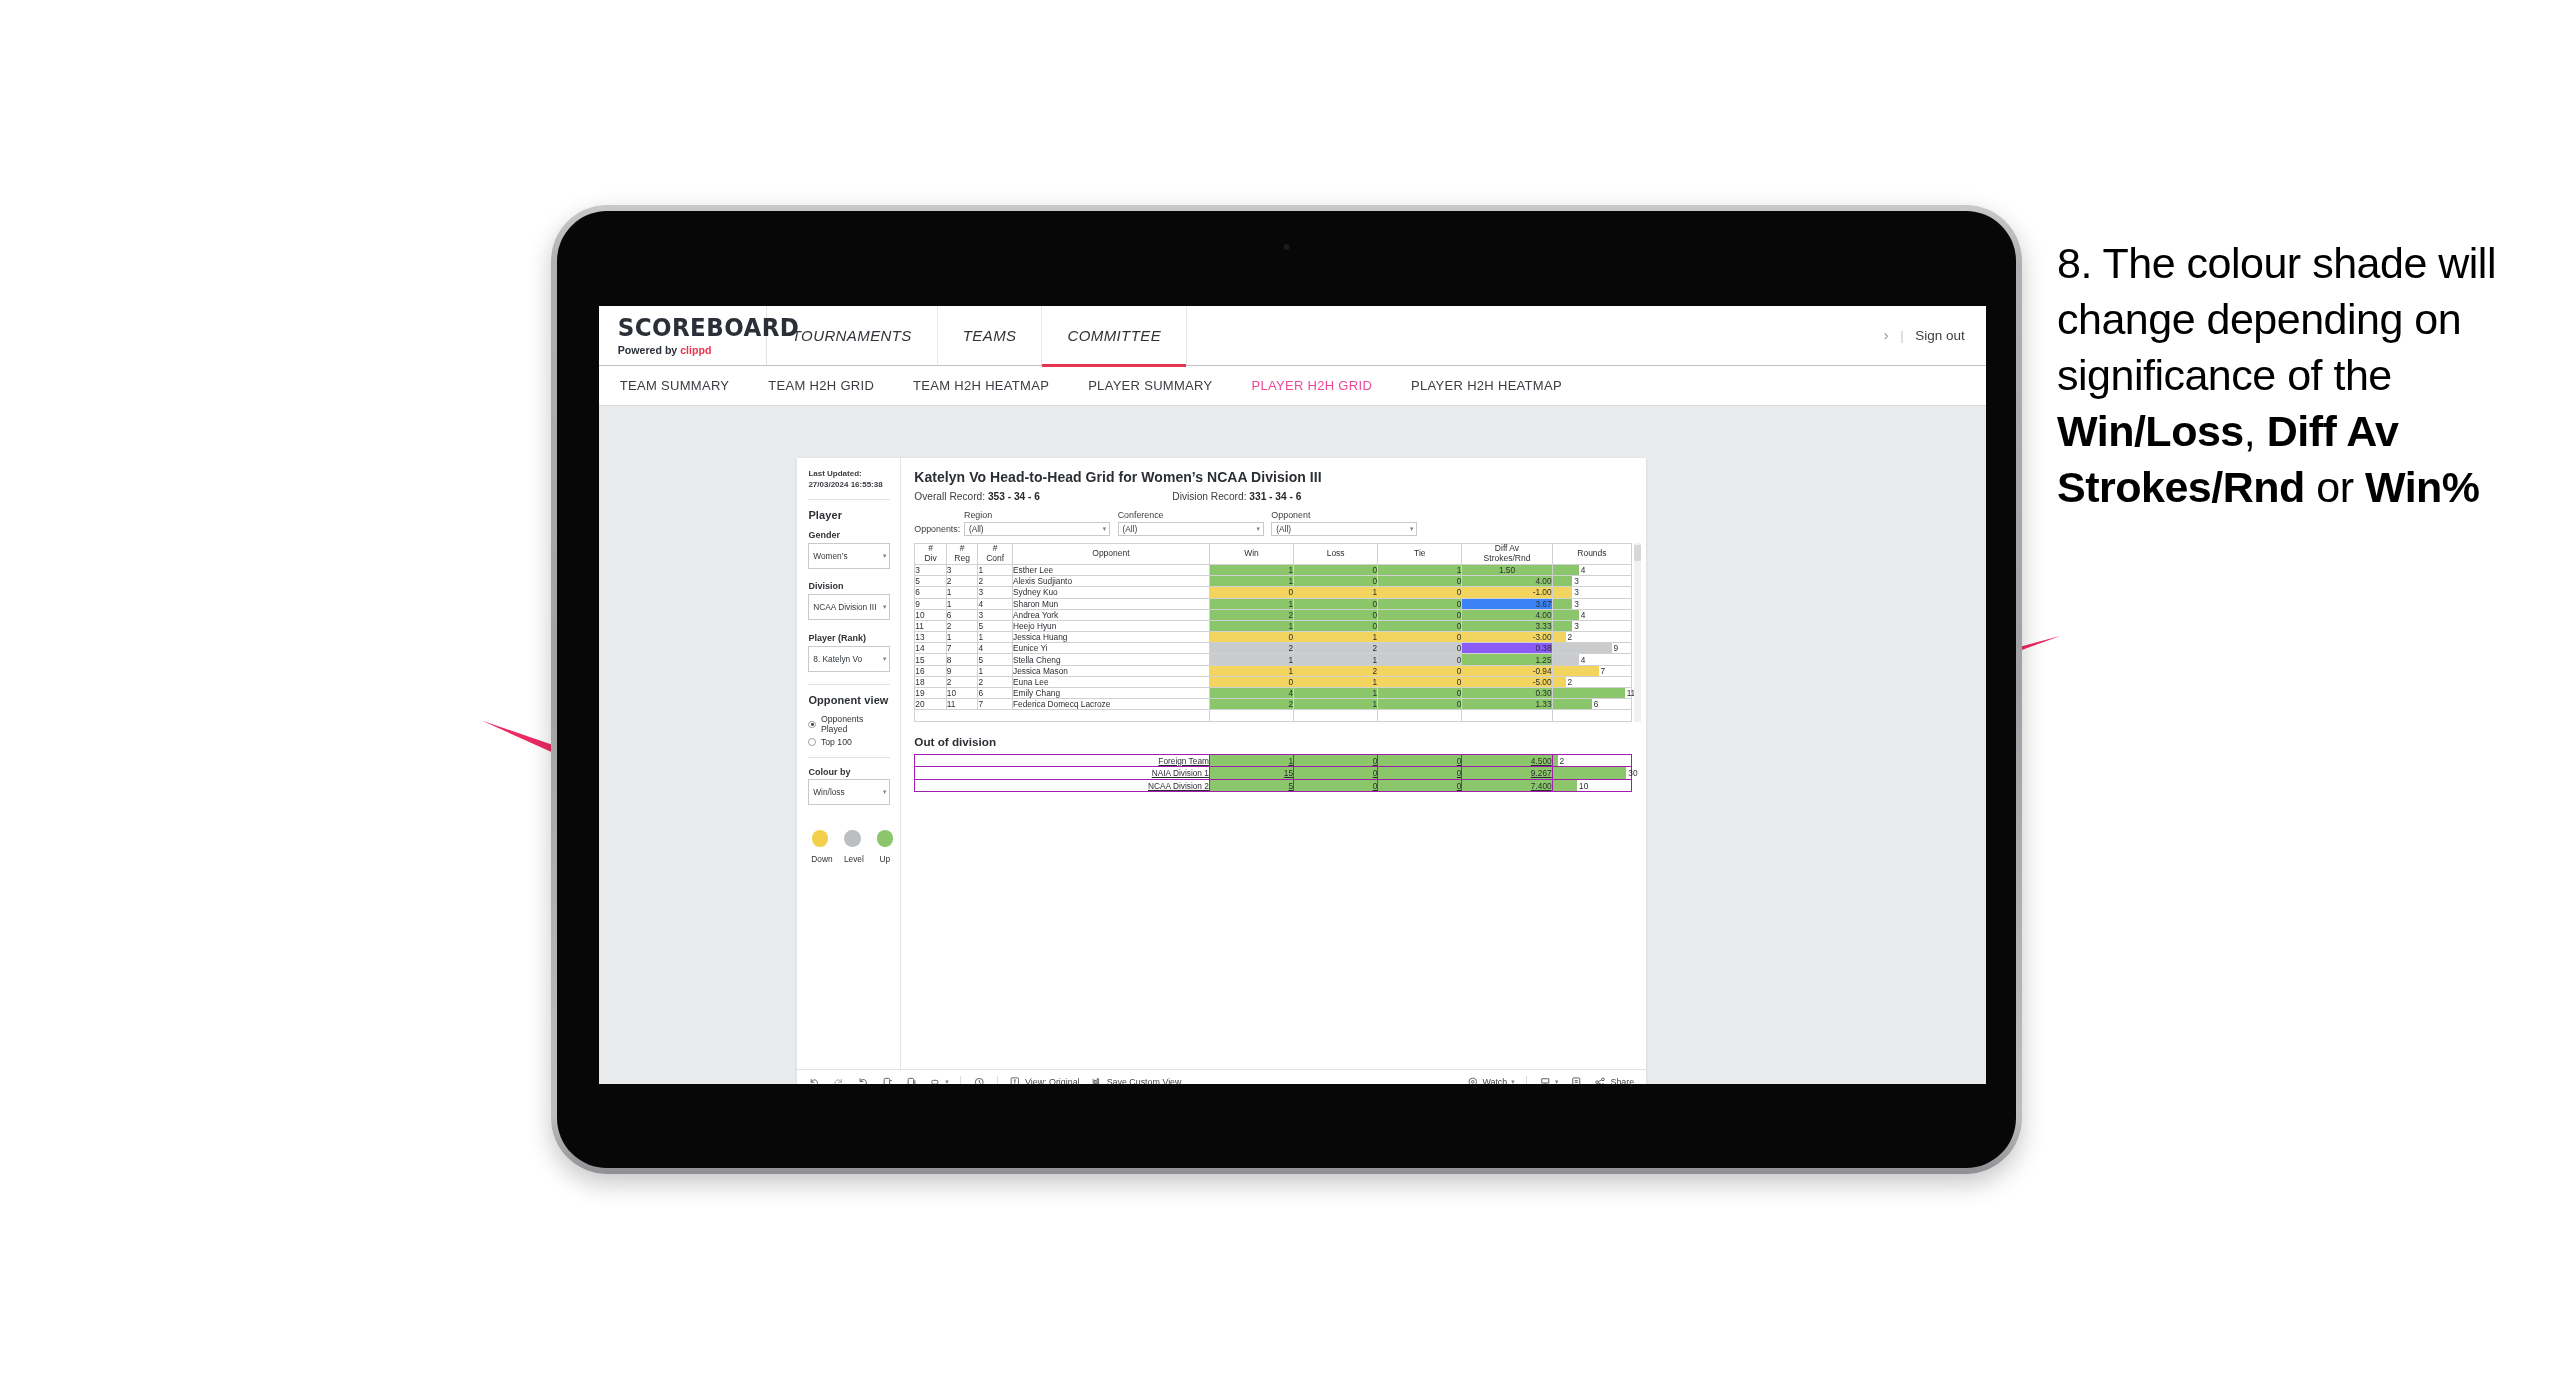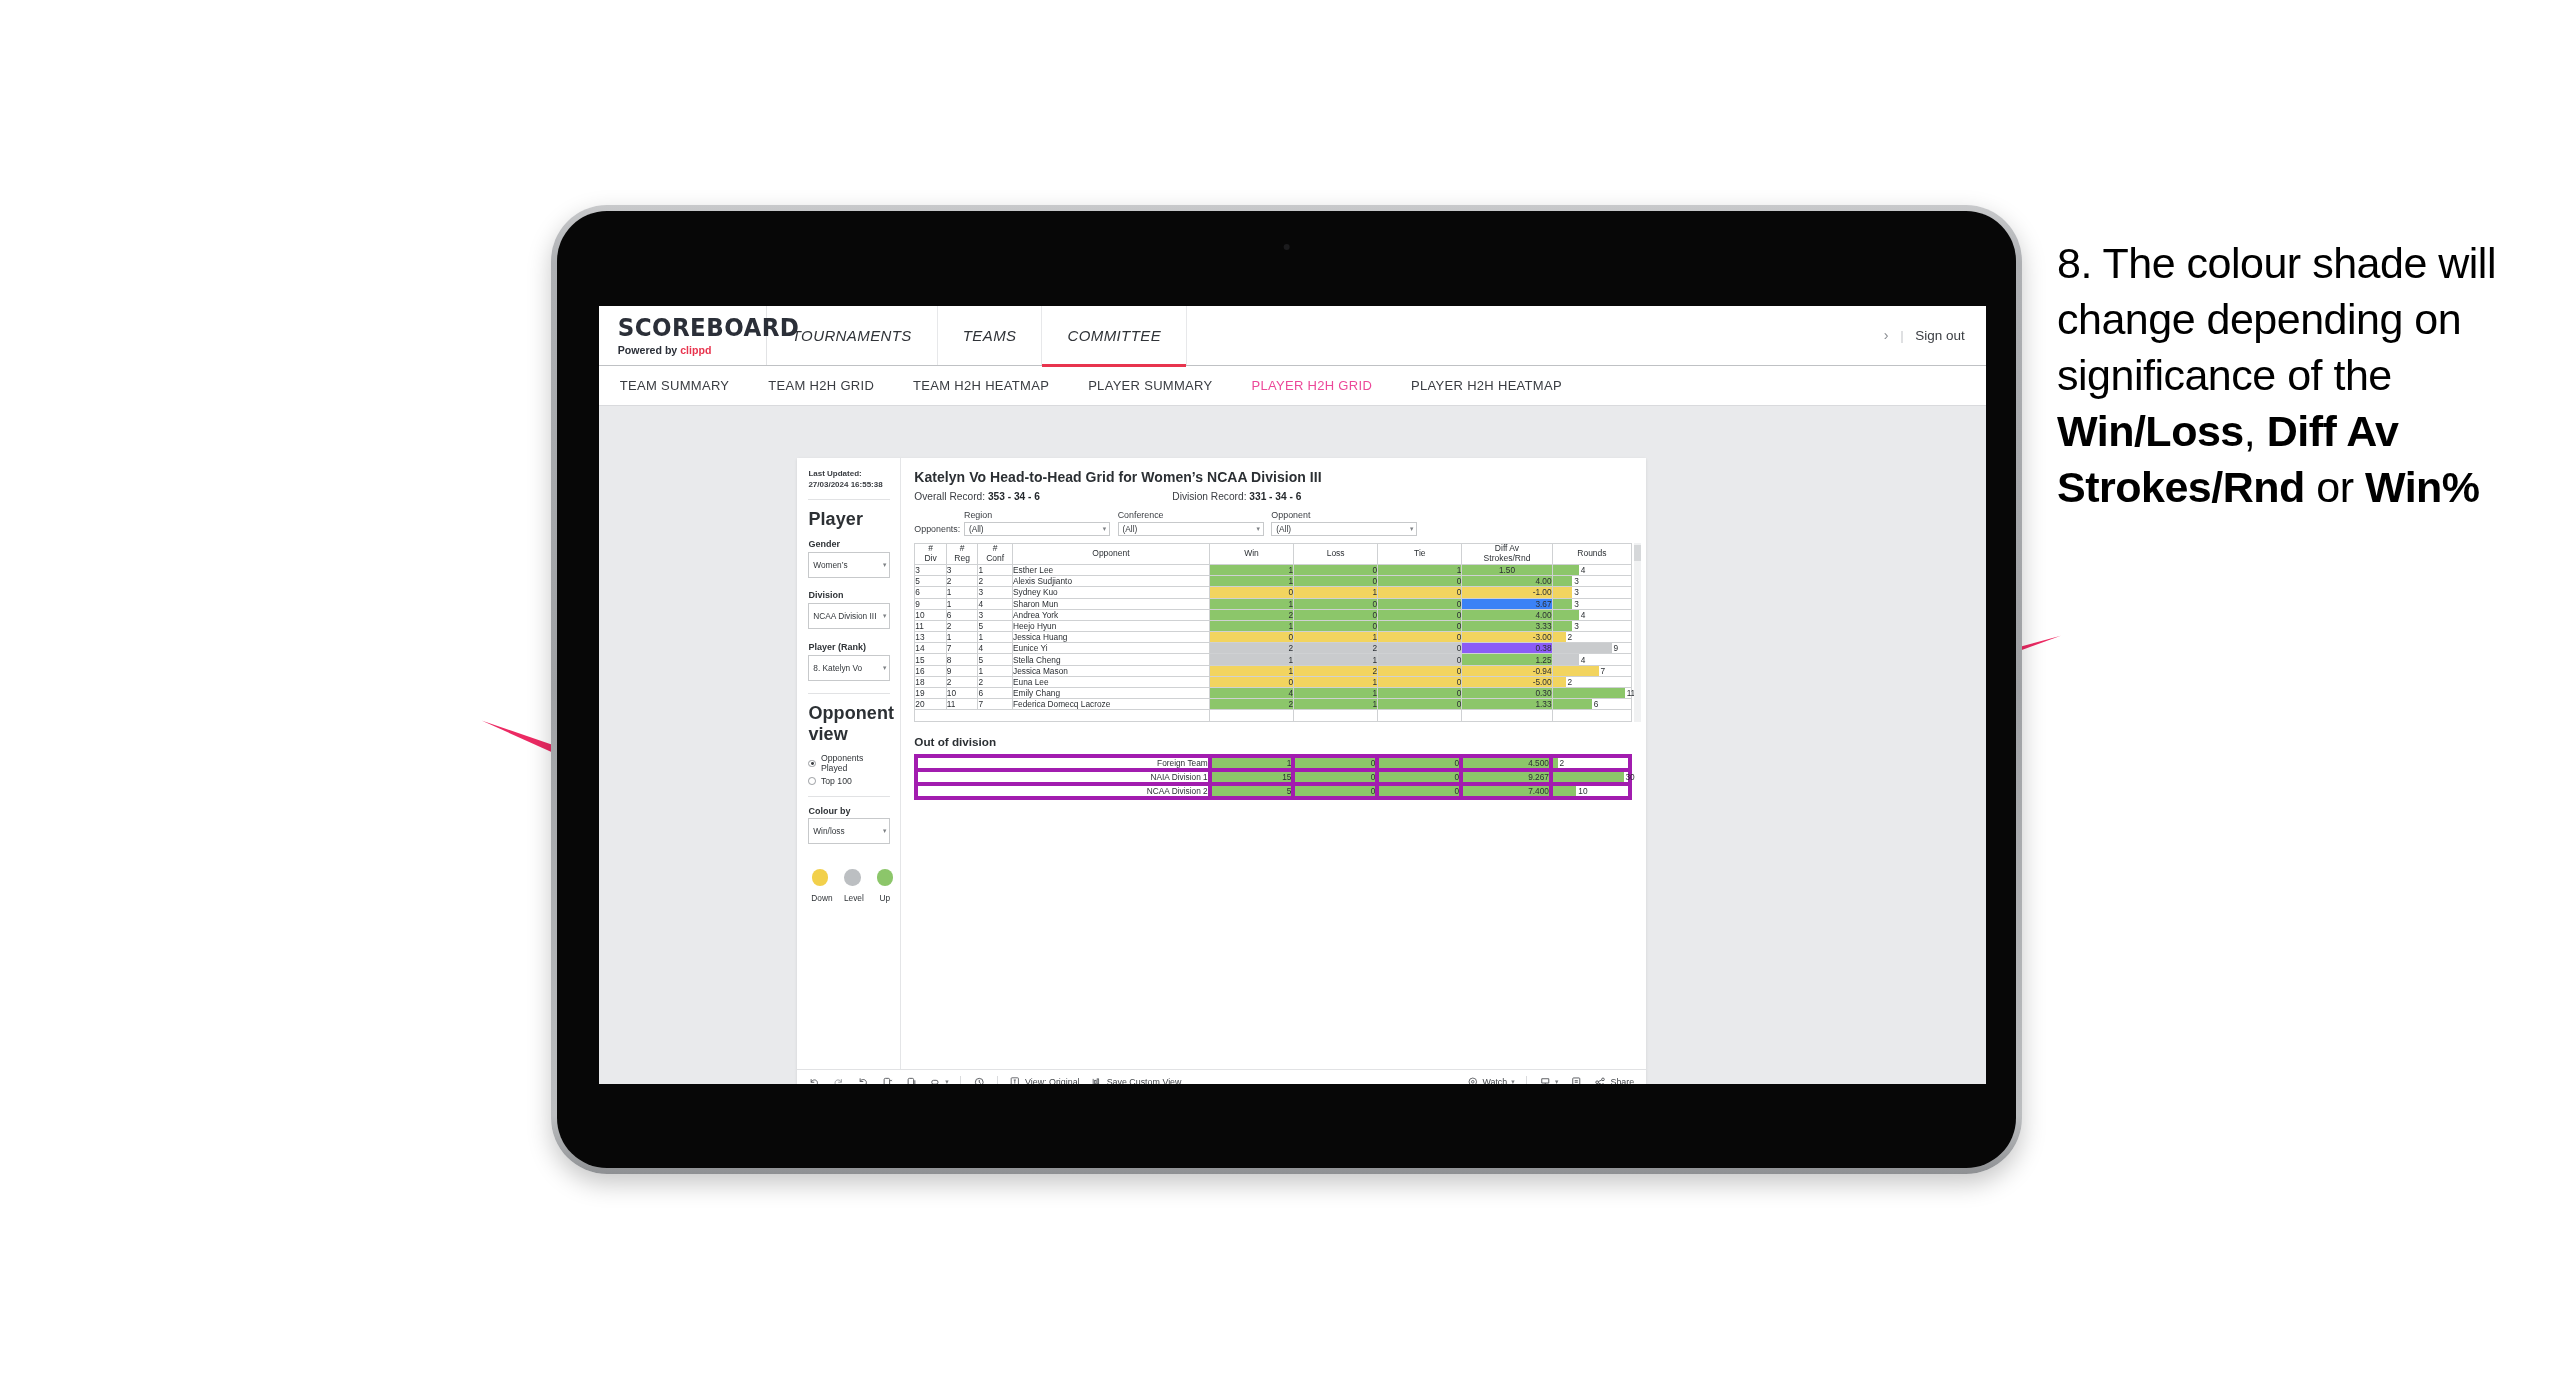--- a/index.html
+++ b/index.html
@@ -106,21 +106,21 @@
   }
   .viz-body { display:flex; flex:1; min-height:0; }
 
   
   .panel {
     width: 104px; flex: 0 0 104px; padding: 11.6px 9.6px 9.6px 11.6px;
     border-right:1px solid #e4e5e7; font-size: 8.7px; color:#2f3337;
   }
   .lastupd { font-size: 8px; font-weight:700; color:#3a3d42; line-height:1.28; }
   .hr { height:1px; background:#e1e2e4; margin: 9.6px 0 8.7px; }
-  .panel h3 { font-size: 18px; font-weight:700; color:#2c3034; margin-bottom: 8.7px; letter-spacing:0.1px;}
+  .panel h3 { font-size: 11px; font-weight:700; color:#2c3034; margin-bottom: 8.7px; letter-spacing:0.1px;}
   .fld { margin-bottom: 12.5px; }
   .fld-label { font-size: 9px; font-weight:700; color:#2f3337; margin-bottom: 2.9px; }
   .sel {
     height: 26px; border:1px solid #c7c9cb; background:#fff;
     display:flex; align-items:center; justify-content:space-between;
     padding: 0 2.9px 0 3.9px; font-size: 8.3px; color:#33373b; cursor:pointer;
   }
   .sel .caret { font-size: 6.7px; color:#7d8084; }
   .radio-row { display:flex; align-items:center; gap:4.8px; margin-bottom: 2.9px; font-size: 8.7px; color:#2f3337; cursor:pointer;}
   .radio {
@@ -168,21 +168,21 @@
     position:absolute; right:-8.7px; top:0; width: 6.7px; height: 100%;
     background:#f0f1f2;
   }
   .gridscroll .thumb { position:absolute; top:1.9px; left:0; width:6.7px; height: 15.4px; background:#d6d8da; }
 
   .blank-rows td { height: 39px; border-top:1px solid #cfd1d3; }
 
   
   .ood-title { font-size: 11.7px; font-weight:700; color:#2b2f33; margin: 13.5px 0 5.8px; }
   table.ood { border-collapse: collapse; width: 100%; table-layout: fixed; font-size: 8.3px; color:#2b2f33; }
-  table.ood td { border:4px solid #a21caf; height: 12.5px; padding:0; }
+  table.ood td { border:1px solid #a21caf; height: 12.5px; padding:0;text-decoration:underline; }
   .ood-name { text-align:right; padding-right: 4.8px; width: 196px; }
 
   
   .toolbar {
     height: 25px; border-top:1px solid #e1e2e4; background:#fff;
     display:flex; align-items:center; gap: 11.6px; padding: 0 11.6px;
     font-size: 8.9px; color:#44474b;
   }
   .tb { display:flex; align-items:center; gap:3.9px; cursor:pointer; }
   .tb svg { display:block; }

